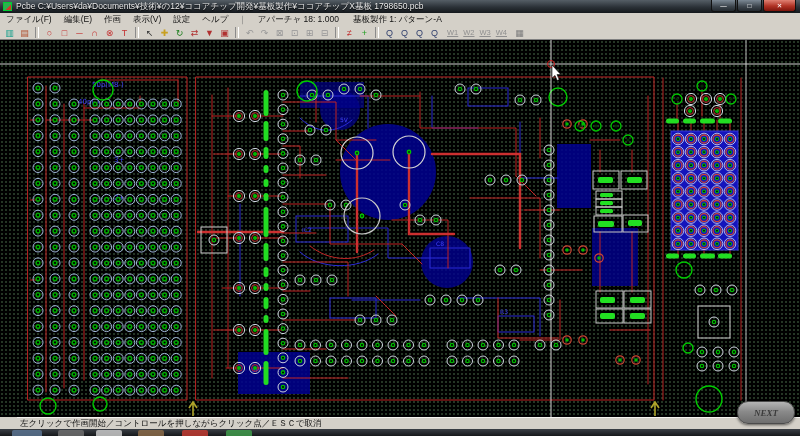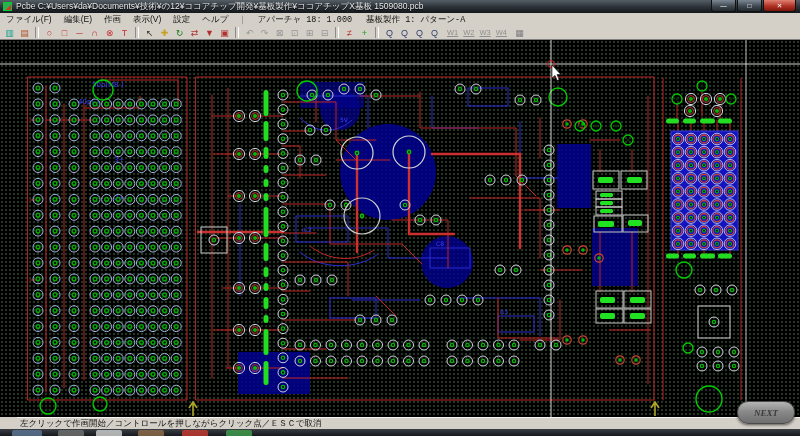--- a/index.html
+++ b/index.html
@@ -16,21 +16,21 @@
   .wbtns{position:absolute;right:4px;top:0;display:flex;}
   .wb{width:23px;height:11px;border:1px solid #111;border-top:none;border-radius:0 0 3px 3px;
     background:linear-gradient(#7b8894,#3c444c 60%,#242a30);color:#fff;font-size:6.5px;
     display:flex;align-items:center;justify-content:center;margin-left:1px;cursor:default;}
   .wb.close{width:31px;background:linear-gradient(#e08173,#b03224 55%,#7c150c);}
   
   .menubar{position:absolute;left:0;top:13px;width:800px;height:13px;background:#d4d0c8;
     display:flex;align-items:center;font-size:8.5px;color:#111;}
   .menu-item{padding:0 6px;}
   .menu-sep{color:#777;padding:0 4px;}
-  .menu-status{padding:0 7px;color:#111;font-family:Liberation Mono, monospace;}
+  .menu-status{padding:0 7px;color:#111;}
   
   .toolbar{position:absolute;left:0;top:26px;width:800px;height:14px;background:#d4d0c8;
     border-bottom:1px solid #808080;display:flex;align-items:center;padding-left:2px;box-sizing:border-box;}
   .ticon{width:13px;height:12px;font-size:9px;line-height:12px;text-align:center;
     border:1px solid transparent;margin-right:0px;cursor:default;}
   .tsep{width:2px;height:11px;border-left:1px solid #8a8a8a;border-right:1px solid #fff;margin:0 3px;}
   .wlab{font-size:7.5px;color:#8f8f8f;margin-left:5px;text-decoration:underline;}
   
   .canvas{position:absolute;left:0;top:40px;width:800px;height:377px;background-color:#000;
     background-image:radial-gradient(#243524 0.8px,rgba(0,0,0,0) 0.9px);background-size:4px 4px;cursor:none;}
@@ -49,21 +49,21 @@
     background:linear-gradient(#3a3f45,#16181b);overflow:hidden;}
   .tb-blob{position:absolute;top:1px;height:6px;border-radius:2px 2px 0 0;opacity:.85;}
 </style>
 </head>
 <body>
 
 <div class="screen">
 
   <div class="titlebar">
     <span class="appicon"></span>
-    <span class="title">Pcbe C:¥Users¥da¥Documents¥技術¥の12¥ココアチップ開発¥基板製作¥ココアチップX基板 1509080.pcb</span>
+    <span class="title">Pcbe C:¥Users¥da¥Documents¥技術¥の12¥ココアチップ開発¥基板製作¥ココアチップX基板 1798650.pcb</span>
     <span class="wbtns">
       <span class="wb min">—</span>
       <span class="wb max">□</span>
       <span class="wb close">✕</span>
     </span>
   </div>
 
   <div class="menubar" id="menubar">
       <span class="menu-item">ファイル(F)</span>
       <span class="menu-item">編集(E)</span>

